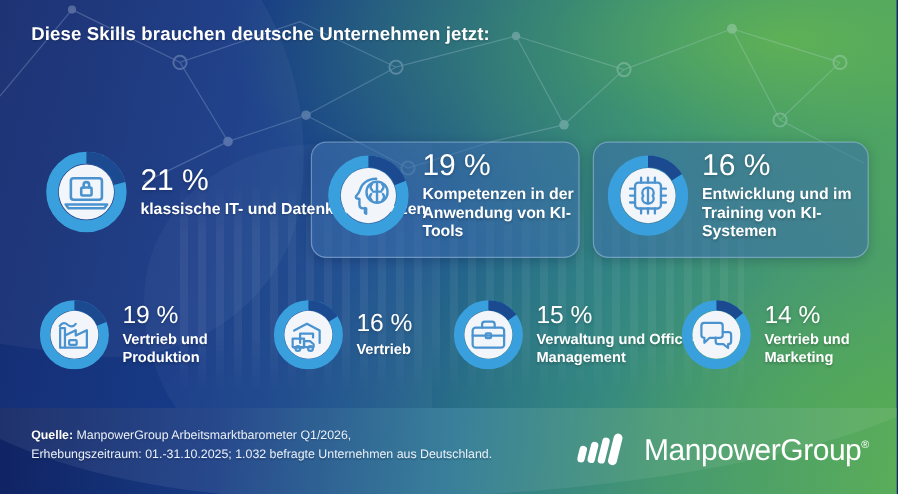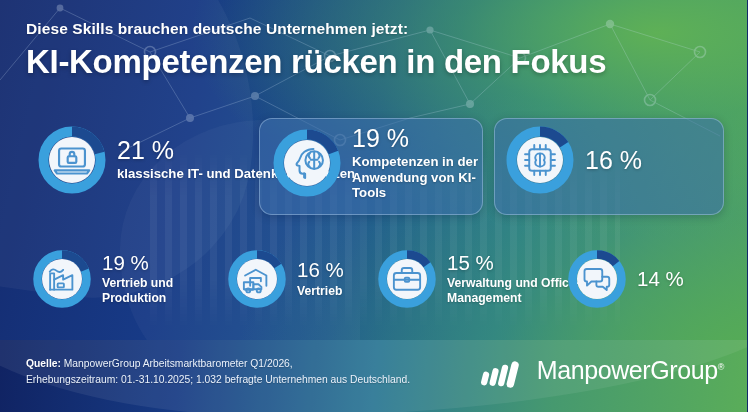--- a/index.html
+++ b/index.html
@@ -103,21 +103,21 @@
     border-radius:0 0 62% 40%/0 0 100% 100%;
     pointer-events:none;
   }
   .source{
     position:absolute;left:26px;top:16px;width:430px;
     color:#eaf1fb;font-size:10.3px;line-height:1.52;
     text-shadow:0 1px 1px rgba(0,0,0,.2);
   }
   .source b{color:#ffffff;}
   .logo{
-    position:absolute;right:24px;top:18px;display:flex;align-items:flex-start;
+    position:absolute;right:24px;top:18px;display:flex;align-items:center;
   }
   .logo-mark{margin-right:10px;}
   .logo-mark svg{display:block;}
   .logo-text{
     color:#ffffff;font-size:25px;font-weight:normal;letter-spacing:-.4px;
     line-height:1;position:relative;
   }
   .logo-text sup{font-size:9px;vertical-align:super;top:-.7em;}
 </style>
 </head>
@@ -152,21 +152,20 @@
       <circle cx="190" cy="118" r="4"></circle>
       <circle cx="340" cy="140" r="5.5" fill="none" stroke="#dcebf8" stroke-width="1.6"></circle>
       <circle cx="60" cy="8" r="3.4"></circle>
     </g>
   </svg>
 
   <div class="stripes"></div>
 
   <div class="header">
     <div class="kicker">Diese Skills brauchen deutsche Unternehmen jetzt:</div>
-    <div class="headline">KI-Kompetenzen rücken in den Fokus</div>
   </div>
 
   <div class="card" style="left:259px;top:118px;width:222px;height:95px;"></div>
   <div class="card" style="left:494px;top:118px;width:228px;height:95px;"></div>
 
   <div class="stat row1" style="left:38px;top:126px;">
     <div class="ring">
       <svg viewBox="0 0 68 68">
         <circle cx="34" cy="34" r="28.5" fill="none" stroke="#3aa0dd" stroke-width="10"></circle>
         <circle cx="34" cy="34" r="28.5" fill="none" stroke="#1c4a90" stroke-width="10" stroke-dasharray="37.6 141.4" transform="rotate(-90 34 34)"></circle>
@@ -223,20 +222,21 @@
             <rect x="8.5" y="8.5" width="15" height="15" rx="2"></rect>
             <path d="M12 8.5V5.6M16 8.5V5.6M20 8.5V5.6M12 23.5v2.9M16 23.5v2.9M20 23.5v2.9M8.5 12H5.6M8.5 16H5.6M8.5 20H5.6M23.5 12h2.9M23.5 16h2.9M23.5 20h2.9"></path>
             <path d="M16 11.4c-1.9 0-3.3 1.3-3.3 3 0 .7.2 1.2.6 1.7-.4.5-.6 1-.6 1.6 0 1.6 1.4 2.9 3.3 2.9s3.3-1.3 3.3-2.9c0-.6-.2-1.1-.6-1.6.4-.5.6-1 .6-1.7 0-1.7-1.4-3-3.3-3z"></path>
             <path d="M16 11.4v9.2"></path>
           </g>
         </svg>
       </div>
     </div>
     <div class="stat-text">
       <div class="pct">16 %</div>
+      <div class="desc" style="max-width:145px;">Entwicklung und im Training von KI-Systemen</div>
     </div>
   </div>
 
   <div class="stat row2" style="left:33px;top:250px;">
     <div class="ring">
       <svg viewBox="0 0 58 58">
         <circle cx="29" cy="29" r="24.5" fill="none" stroke="#3aa0dd" stroke-width="8.5"></circle>
         <circle cx="29" cy="29" r="24.5" fill="none" stroke="#1c4a90" stroke-width="8.5" stroke-dasharray="29.2 124.7" transform="rotate(-90 29 29)"></circle>
       </svg>
       <div class="inner">
@@ -315,20 +315,21 @@
         <svg width="26" height="26" viewBox="0 0 32 32">
           <g fill="none" stroke="#4b93cf" stroke-width="1.5" stroke-linecap="round" stroke-linejoin="round">
             <path d="M6 9.8a1.8 1.8 0 0 1 1.8-1.8h10.6a1.8 1.8 0 0 1 1.8 1.8v6.4a1.8 1.8 0 0 1-1.8 1.8h-6.9L8 21.3v-3.3H7.8A1.8 1.8 0 0 1 6 16.2z"></path>
             <path d="M20.2 14.2h3.9a1.7 1.7 0 0 1 1.7 1.7v4.6a1.7 1.7 0 0 1-1.7 1.7h-.3v2.6l-3.2-2.6h-3.4a1.7 1.7 0 0 1-1.7-1.7v-2.6"></path>
           </g>
         </svg>
       </div>
     </div>
     <div class="stat-text">
       <div class="pct">14 %</div>
+      <div class="desc" style="max-width:110px;">Vertrieb und Marketing</div>
     </div>
   </div>
 
   <div class="footer">
     <div class="footer-curve"></div>
     <div class="source">
       <b>Quelle:</b><span> ManpowerGroup Arbeitsmarktbarometer Q1/2026,</span><br>
       <span>Erhebungszeitraum: 01.-31.10.2025; 1.032 befragte Unternehmen aus Deutschland.</span>
     </div>
     <div class="logo">

